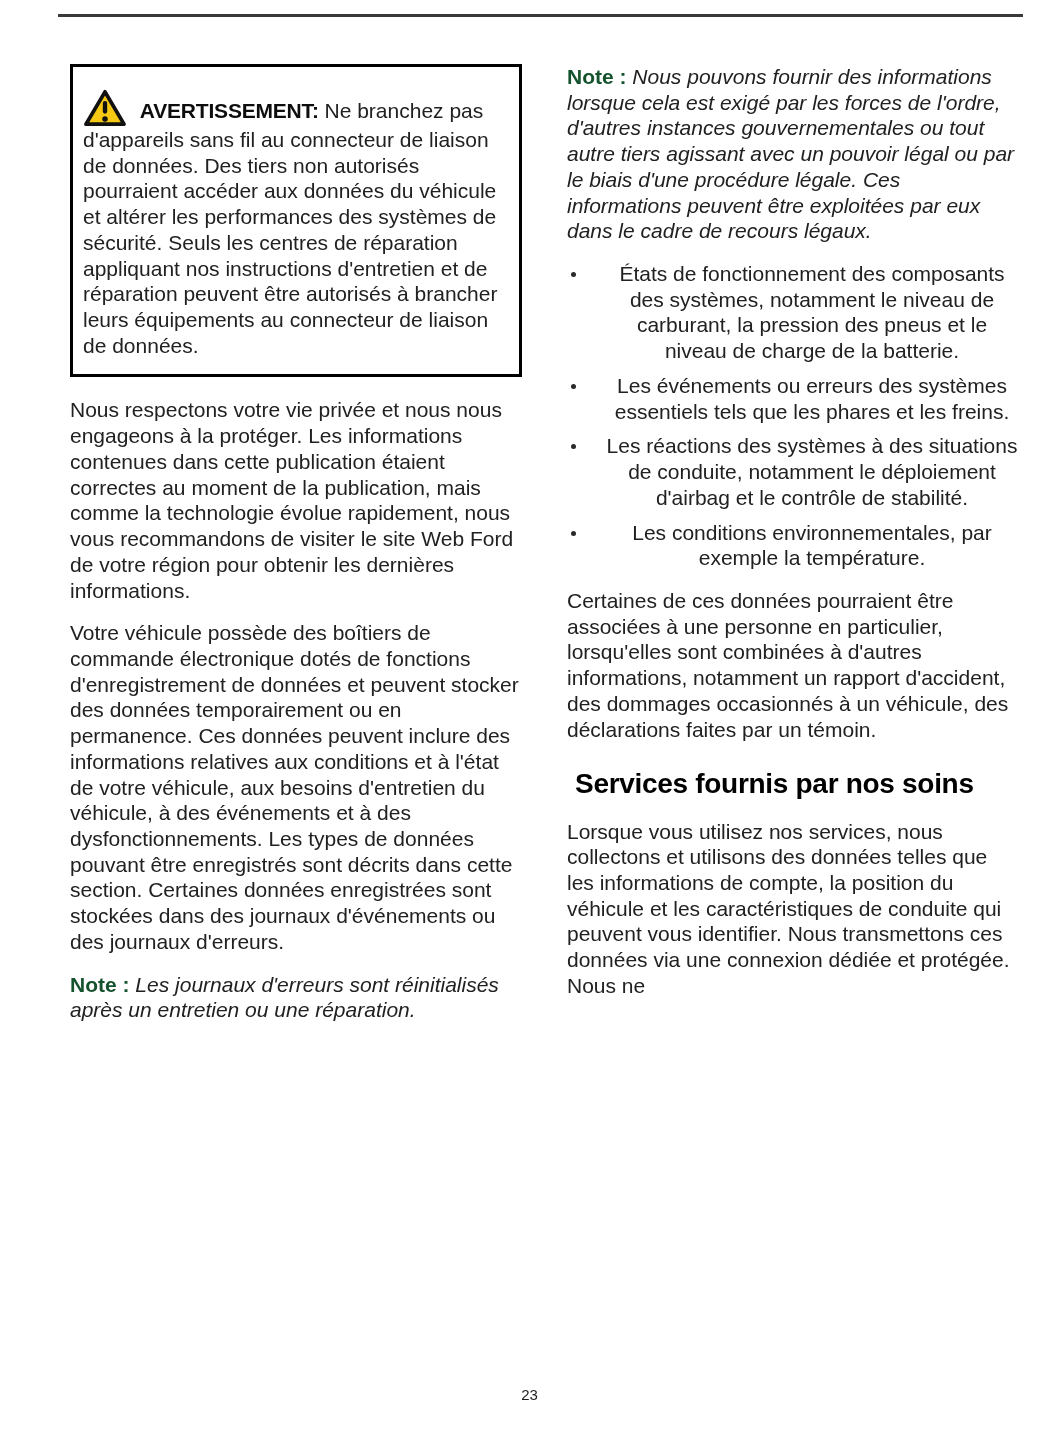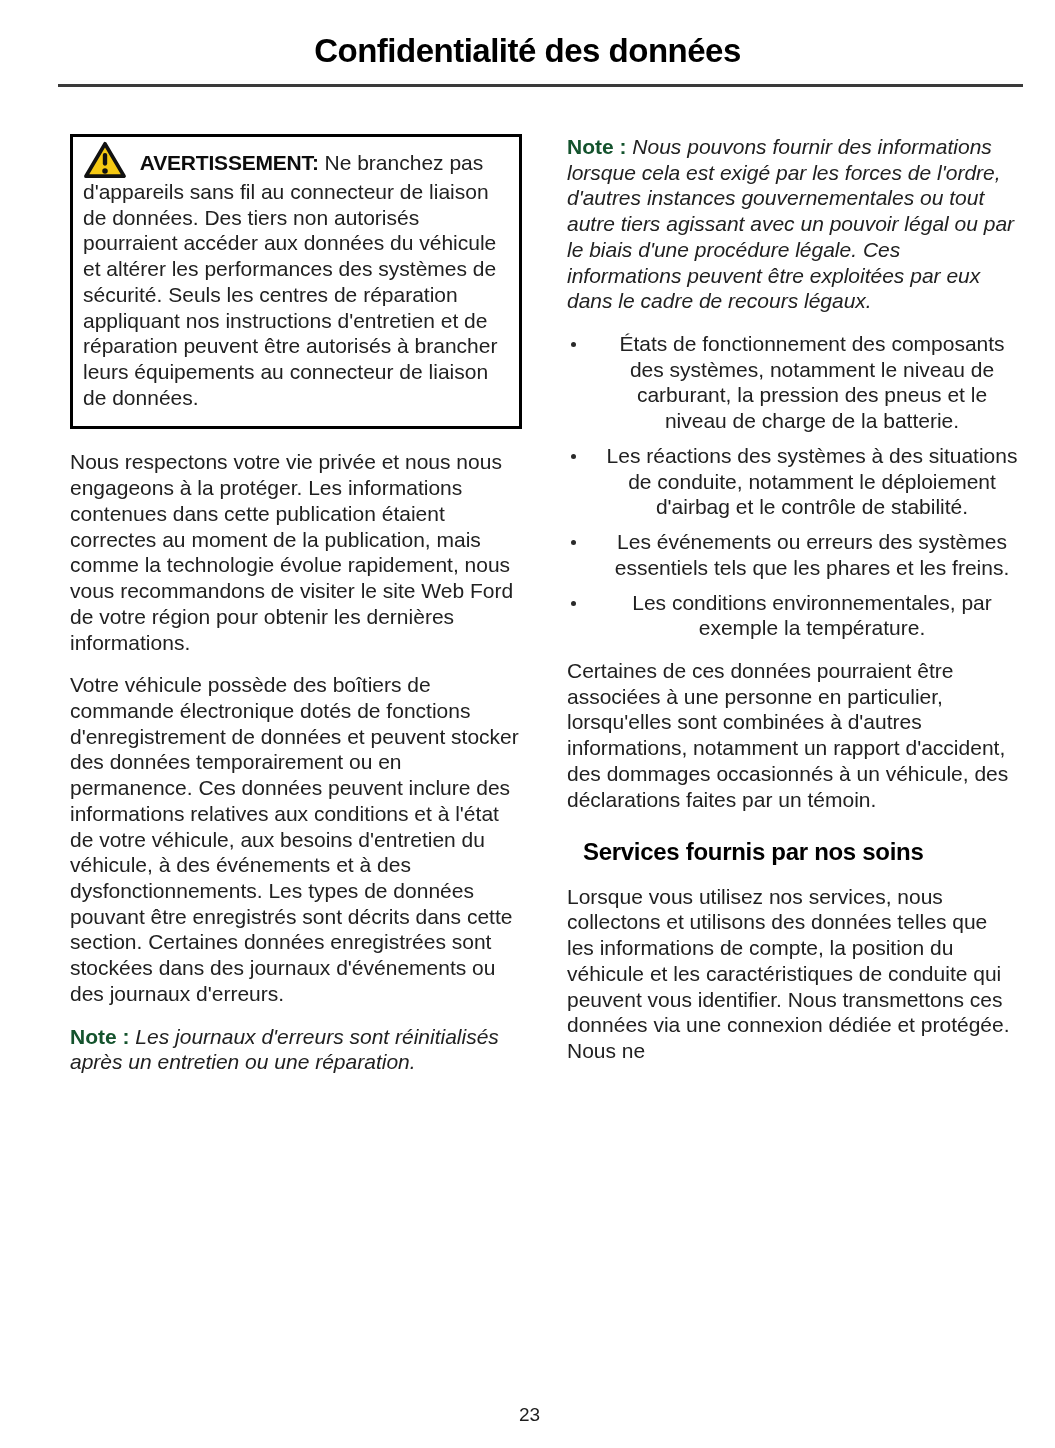--- a/index.html
+++ b/index.html
@@ -19,58 +19,57 @@
   .rule{margin:14px 32px 0 58px;border-bottom:3px solid #3a3a3a;height:0;}
 
   
   .columns{display:flex;gap:45px;padding:47px 0 0 70px;}
   .col{width:452px;font-size:21px;line-height:1.225;color:#212121;}
   .col p{margin:0 0 17px;}
 
   
   .warning-box{
     border:3px solid #000;
-    padding:4px 12px 16px 10px;
+    padding:22px 12px 16px 10px;
     margin:0 0 20px;
   }
   .warn-icon{display:inline-block;}
   .warn-icon svg{vertical-align:-9px;margin-right:7px;}
   .warn-label{font-weight:bold;color:#0d0d0d;letter-spacing:-0.2px;}
 
   
   .note-label{font-weight:bold;color:#14532d;}
   .note-text{font-style:italic;}
 
   
   ul.bullets{list-style:none;margin:0 0 17px;padding:0;}
   ul.bullets li{position:relative;padding-left:38px;margin:0 0 9px;text-align:center;}
   ul.bullets li::before{
     content:"";position:absolute;left:4px;top:11px;
     width:5px;height:5px;border-radius:50%;background:#2a2a2a;
   }
 
   
   h2.section-heading{
-    font-size:24px;font-weight:bold;color:#000;
-    letter-spacing:-0.3px;margin:25px 16px 17px;
+    font-size:28px;font-weight:bold;color:#000;
+    letter-spacing:-0.3px;margin:25px 8px 17px;
   }
 
   
   .footer{
     position:absolute;left:4px;right:0;top:1372px;
-    text-align:center;font-size:19px;color:#1e1e1e;
+    text-align:center;font-size:15px;color:#1e1e1e;
   }
 </style>
 </head>
 <body>
 
 <div class="page">
 
   <header>
-    <h1 class="title">Confidentialité des données</h1>
     <div class="rule"></div>
   </header>
 
   <main class="columns">
 
     <section class="col">
       <div class="warning-box">
         <span class="warn-icon">
           <svg width="44" height="38" viewBox="0 0 46 40" aria-hidden="true">
             <path d="M23 3 L43 37 L3 37 Z" stroke-width="4" stroke-linejoin="round" stroke="#111111" fill="#f5c913"></path>
@@ -93,22 +92,22 @@
 
     <section class="col">
       <p class="note">
         <strong class="note-label">Note :</strong>
         <em class="note-text">Nous pouvons fournir des informations lorsque cela est exigé par les forces de l'ordre, d'autres instances gouvernementales ou tout autre tiers agissant avec un pouvoir légal ou par le biais d'une procédure légale. Ces informations peuvent être exploitées par eux dans le cadre de recours légaux.</em>
       </p>
 
 
       <ul class="bullets">
         <li>États de fonctionnement des composants des systèmes, notamment le niveau de carburant, la pression des pneus et le niveau de charge de la batterie.</li>
+        <li>Les événements ou erreurs des systèmes essentiels tels que les phares et les freins.</li>
         <li>Les réactions des systèmes à des situations de conduite, notamment le déploiement d'airbag et le contrôle de stabilité.</li>
-        <li>Les événements ou erreurs des systèmes essentiels tels que les phares et les freins.</li>
         <li>Les conditions environnementales, par exemple la température.</li>
       </ul>
 
       <p>Certaines de ces données pourraient être associées à une personne en particulier, lorsqu'elles sont combinées à d'autres informations, notamment un rapport d'accident, des dommages occasionnés à un véhicule, des déclarations faites par un témoin.</p>
 
       <h2 class="section-heading">Services fournis par nos soins</h2>
 
       <p>Lorsque vous utilisez nos services, nous collectons et utilisons des données telles que les informations de compte, la position du véhicule et les caractéristiques de conduite qui peuvent vous identifier. Nous transmettons ces données via une connexion dédiée et protégée. Nous ne</p>
     </section>
 

